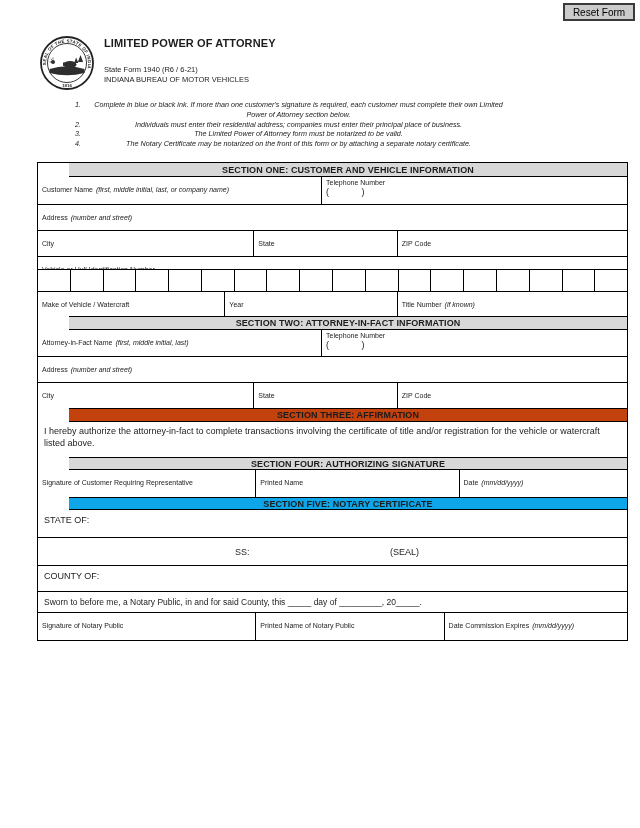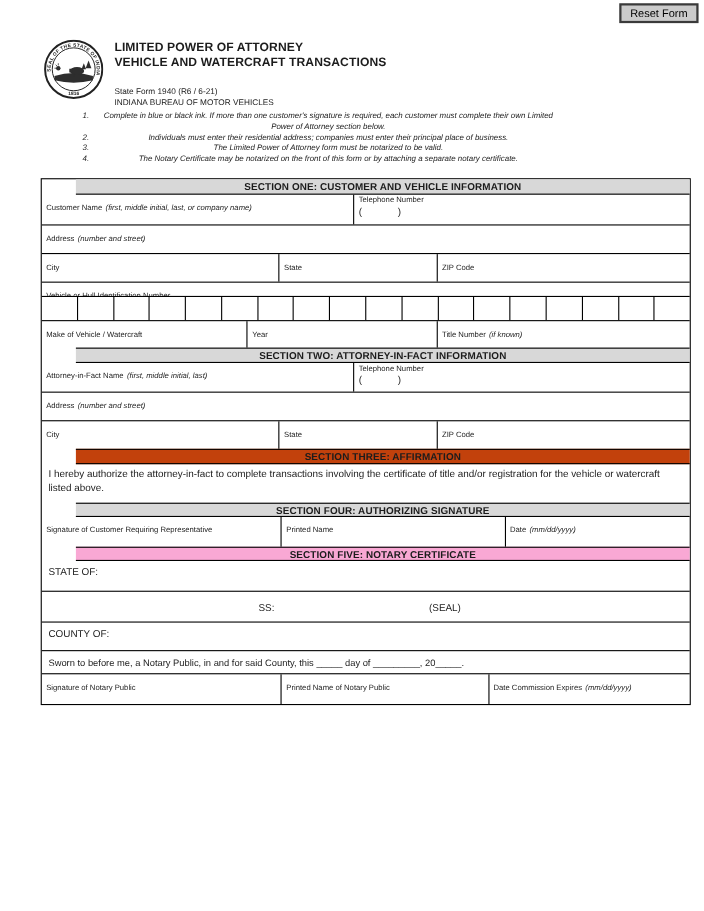--- a/index.html
+++ b/index.html
@@ -91,21 +91,20 @@
           <rect x="33" y="30.5" width="1.1" height="3.5"></rect>
           <circle cx="13" cy="26" r="2"></circle>
           <path d="M 13 21.5 v 2 M 9.5 26 h 2 M 10.6 22.8 l 1.4 1.4" stroke="#2e2e2e" stroke-width="0.7"></path>
           <path d="M 40.5 19 l 2.6 7 h -5.2 Z"></path>
           <path d="M 36.2 21.5 l 2.1 5.5 h -4.2 Z"></path>
         </g>
       </svg>
     </span>
     <div class="titles">
       <div class="t-big">LIMITED POWER OF ATTORNEY</div>
-      <div class="t-big">VEHICLE AND WATERCRAFT TRANSACTIONS</div>
       <div class="t-small first">State Form 1940 (R6 / 6-21)</div>
       <div class="t-small">INDIANA BUREAU OF MOTOR VEHICLES</div>
     </div>
   </div>
 
   <div class="instructions">
     <div class="instr-items">
         <div class="instr-item">
           <span class="instr-num">1.</span>
           <div class="instr-text">Complete in blue or black ink. If more than one customer's signature is required, each customer must complete their own Limited Power of Attorney section below.</div>
@@ -226,21 +225,21 @@
         <span class="lbl">Signature of Customer Requiring Representative</span>
       </div>
       <div class="cell w-sig4b">
         <span class="lbl">Printed Name</span>
       </div>
       <div class="cell w-sig4c">
         <span class="lbl"><span>Date</span><span class="hint">(mm/dd/yyyy)</span></span>
       </div>
     </div>
 
-    <div class="sec-h h13" style="background: #f9a8d4;">SECTION FIVE: NOTARY CERTIFICATE</div>
+    <div class="sec-h h13" style="background: #0ea5e9;">SECTION FIVE: NOTARY CERTIFICATE</div>
     <div class="big-lbl h27">
       <span>STATE OF:</span>
     </div>
     <div class="ss-row h28">
       <span class="ss-pos">SS:</span>
       <span class="seal-pos">(SEAL)</span>
     </div>
     <div class="big-lbl h26">
       <span>COUNTY OF:</span>
     </div>

